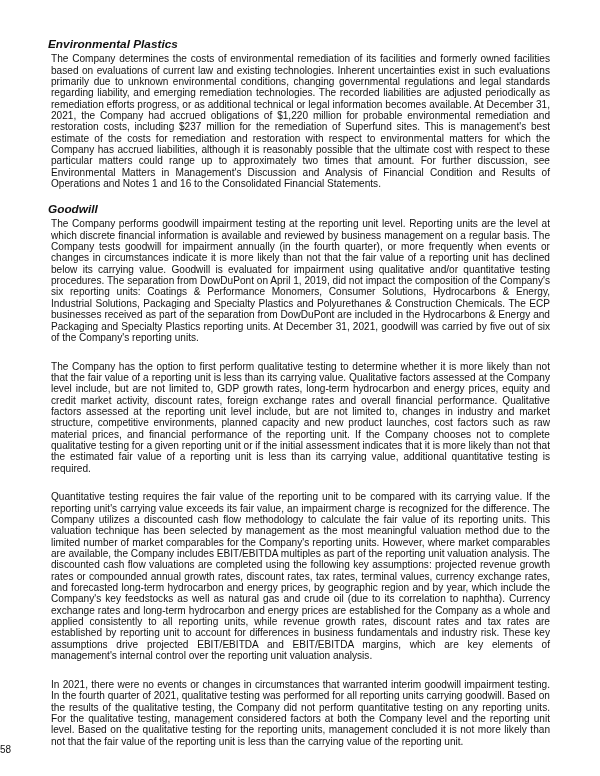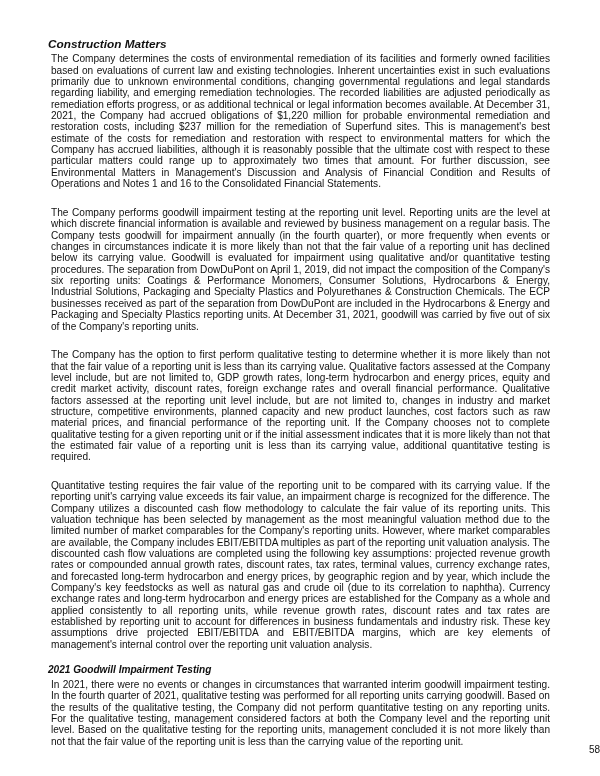--- a/index.html
+++ b/index.html
@@ -8,44 +8,44 @@
     position: absolute; left: 48px; top: 39px; width: 505px;
     font-family: "Liberation Sans", sans-serif;
     font-size: 10.1px; line-height: 11.35px; color: #111111;
   }
   .heading { font-weight: bold; font-style: italic; margin: 0; }
   .subheading { font-style: italic; margin: 0; }
   p { margin: 3px; text-align: justify; }
   .gap { height: 11.35px; }
   .section-gap { height: 11.6px; }
   .page-number {
-    position: absolute; left: 0; width: 600px; top: 744px; text-align: right;
+    position: absolute; left: 0; width: 600px; top: 744px; text-align: left;
     font-family: "Liberation Sans", sans-serif; font-size: 10px; color: #111111;
   }
 </style>
 </head>
 <body>
 
 <div class="page">
   <div>
-    <h3 class="heading">Construction Matters</h3>
+    <h3 class="heading">Environmental Plastics</h3>
     <p>The Company determines the costs of environmental remediation of its facilities and formerly owned facilities based on evaluations of current law and existing technologies. Inherent uncertainties exist in such evaluations primarily due to unknown environmental conditions, changing governmental regulations and legal standards regarding liability, and emerging remediation technologies. The recorded liabilities are adjusted periodically as remediation efforts progress, or as additional technical or legal information becomes available. At December 31, 2021, the Company had accrued obligations of $1,220 million for probable environmental remediation and restoration costs, including $237 million for the remediation of Superfund sites. This is management's best estimate of the costs for remediation and restoration with respect to environmental matters for which the Company has accrued liabilities, although it is reasonably possible that the ultimate cost with respect to these particular matters could range up to approximately two times that amount. For further discussion, see Environmental Matters in Management's Discussion and Analysis of Financial Condition and Results of Operations and Notes 1 and 16 to the Consolidated Financial Statements.</p>
   </div>
 
   <div class="section-gap"></div>
 
   <div>
+    <h3 class="heading">Goodwill</h3>
     <p>The Company performs goodwill impairment testing at the reporting unit level. Reporting units are the level at which discrete financial information is available and reviewed by business management on a regular basis. The Company tests goodwill for impairment annually (in the fourth quarter), or more frequently when events or changes in circumstances indicate it is more likely than not that the fair value of a reporting unit has declined below its carrying value. Goodwill is evaluated for impairment using qualitative and/or quantitative testing procedures. The separation from DowDuPont on April 1, 2019, did not impact the composition of the Company's six reporting units: Coatings &amp; Performance Monomers, Consumer Solutions, Hydrocarbons &amp; Energy, Industrial Solutions, Packaging and Specialty Plastics and Polyurethanes &amp; Construction Chemicals. The ECP businesses received as part of the separation from DowDuPont are included in the Hydrocarbons &amp; Energy and Packaging and Specialty Plastics reporting units. At December 31, 2021, goodwill was carried by five out of six of the Company's reporting units.</p>
     <div class="gap"></div>
     <p>The Company has the option to first perform qualitative testing to determine whether it is more likely than not that the fair value of a reporting unit is less than its carrying value. Qualitative factors assessed at the Company level include, but are not limited to, GDP growth rates, long-term hydrocarbon and energy prices, equity and credit market activity, discount rates, foreign exchange rates and overall financial performance. Qualitative factors assessed at the reporting unit level include, but are not limited to, changes in industry and market structure, competitive environments, planned capacity and new product launches, cost factors such as raw material prices, and financial performance of the reporting unit. If the Company chooses not to complete qualitative testing for a given reporting unit or if the initial assessment indicates that it is more likely than not that the estimated fair value of a reporting unit is less than its carrying value, additional quantitative testing is required.</p>
     <div class="gap"></div>
     <p>Quantitative testing requires the fair value of the reporting unit to be compared with its carrying value. If the reporting unit's carrying value exceeds its fair value, an impairment charge is recognized for the difference. The Company utilizes a discounted cash flow methodology to calculate the fair value of its reporting units. This valuation technique has been selected by management as the most meaningful valuation method due to the limited number of market comparables for the Company's reporting units. However, where market comparables are available, the Company includes EBIT/EBITDA multiples as part of the reporting unit valuation analysis. The discounted cash flow valuations are completed using the following key assumptions: projected revenue growth rates or compounded annual growth rates, discount rates, tax rates, terminal values, currency exchange rates, and forecasted long-term hydrocarbon and energy prices, by geographic region and by year, which include the Company's key feedstocks as well as natural gas and crude oil (due to its correlation to naphtha). Currency exchange rates and long-term hydrocarbon and energy prices are established for the Company as a whole and applied consistently to all reporting units, while revenue growth rates, discount rates and tax rates are established by reporting unit to account for differences in business fundamentals and industry risk. These key assumptions drive projected EBIT/EBITDA and EBIT/EBITDA margins, which are key elements of management's internal control over the reporting unit valuation analysis.</p>
   </div>
 
   <div class="gap"></div>
 
   <div>
-    <h4 class="subheading">2021 Goodwill Impairment Testing</h4>
     <p>In 2021, there were no events or changes in circumstances that warranted interim goodwill impairment testing. In the fourth quarter of 2021, qualitative testing was performed for all reporting units carrying goodwill. Based on the results of the qualitative testing, the Company did not perform quantitative testing on any reporting units. For the qualitative testing, management considered factors at both the Company level and the reporting unit level. Based on the qualitative testing for the reporting units, management concluded it is not more likely than not that the fair value of the reporting unit is less than the carrying value of the reporting unit.</p>
   </div>
 </div>
 
 <div class="page-number">58</div>
 
 </body></html>

